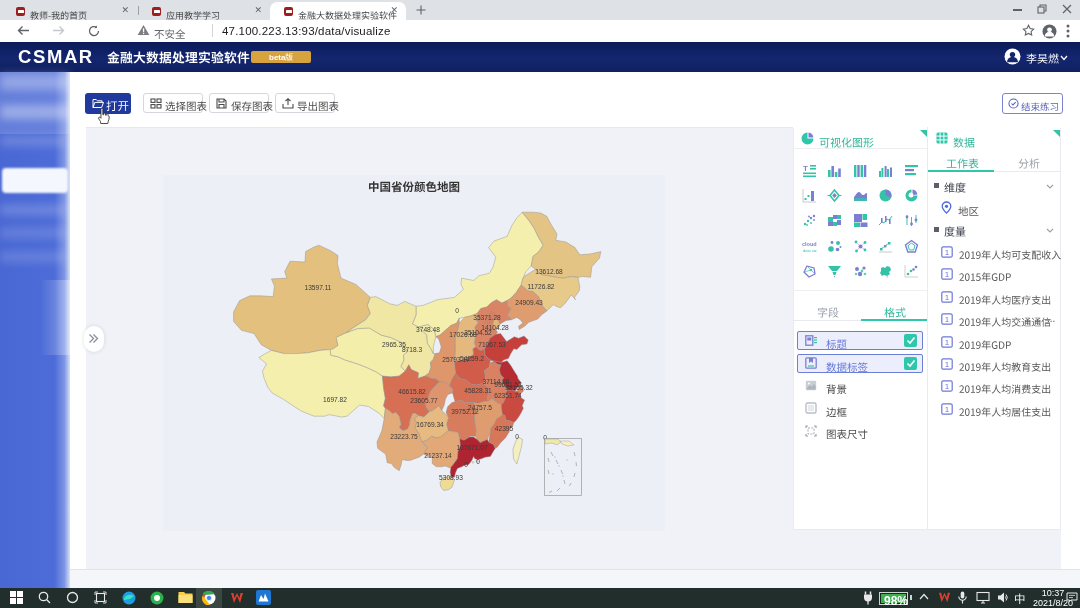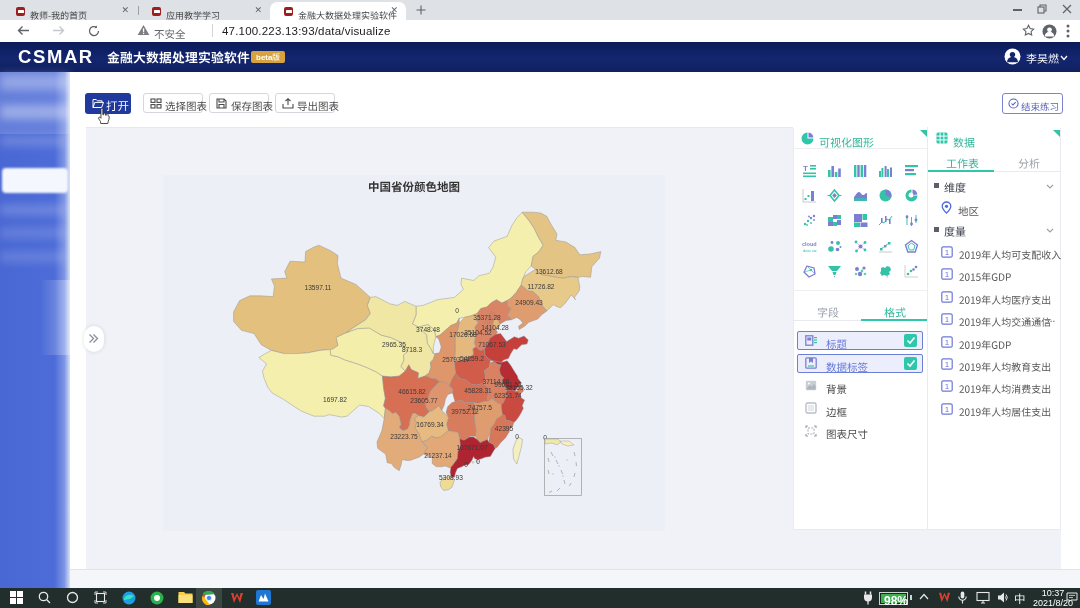--- a/index.html
+++ b/index.html
@@ -8,21 +8,21 @@
 .tab .title{position:absolute;left:26px;top:4px}
 .tab .fav{position:absolute;left:12px;top:5px;width:9px;height:9px;background:#9c1f1f;border-radius:2px}
 .tab .fav:after{content:"";position:absolute;left:1.5px;top:3px;width:6px;height:2.5px;background:#fff;border-radius:0.5px}
 .tab .x{position:absolute;right:8px;top:3px;color:#5f6368;font-size:9px}
 .tabsep{position:absolute;top:6px;width:1px;height:9px;background:#9aa0a6}
 #activetab{position:absolute;left:270px;top:2px;width:136px;height:18px;background:#fff;border-radius:7px 7px 0 0}
 #addr{position:absolute;left:0;top:20px;width:1080px;height:22px;background:#fff}
 .navic{position:absolute;top:5px;color:#5f6368}
 #appheader{position:absolute;left:0;top:42px;width:1080px;height:30px;background:linear-gradient(180deg,#0c1c59 0%,#13266f 55%,#10215f 100%)}
 #csmar{position:absolute;left:18px;top:46px;color:#fff;font-size:18.5px;font-weight:bold;letter-spacing:1.6px}
-#beta{position:absolute;left:251px;top:51px;height:12px;background:#d7a33f;border-radius:2px;padding:0 5px;line-height:12px}
+#beta{position:absolute;left:251px;top:51px;height:12px;background:#d7a33f;border-radius:2px;padding:0 18px;line-height:12px}
 #sidebar{position:absolute;left:0;top:72px;width:70px;height:516px;background:linear-gradient(90deg,#4a68d3 0%,#4d6cd8 78%,#7e96e4 92%,#d8e0f6 100%)}
 #content{position:absolute;left:70px;top:72px;width:1010px;height:516px;background:#fff}
 .btn{position:absolute;top:93px;height:20px;border:1px solid #d5d7dd;border-radius:3px;background:#fff}
 #mapcard{position:absolute;left:163px;top:175px;width:502px;height:356px;background:#edeff7}
 .seltri{position:absolute;width:0;height:0;border-left:7px solid transparent;border-top:7px solid #35c3a7}
 .row-sel{position:absolute;left:797px;width:126px;height:19px;background:#eceffb;border:1px solid #6b7fd7;border-radius:2px}
 .chk{position:absolute;left:904px;width:13px;height:13px;background:#2ec7ab;border-radius:2px}
 .chk svg{position:absolute;left:1.5px;top:2px}
 #taskbar{position:absolute;left:0;top:588px;width:1080px;height:20px;background:#222e2b}
 .tico{position:absolute;top:591px}

